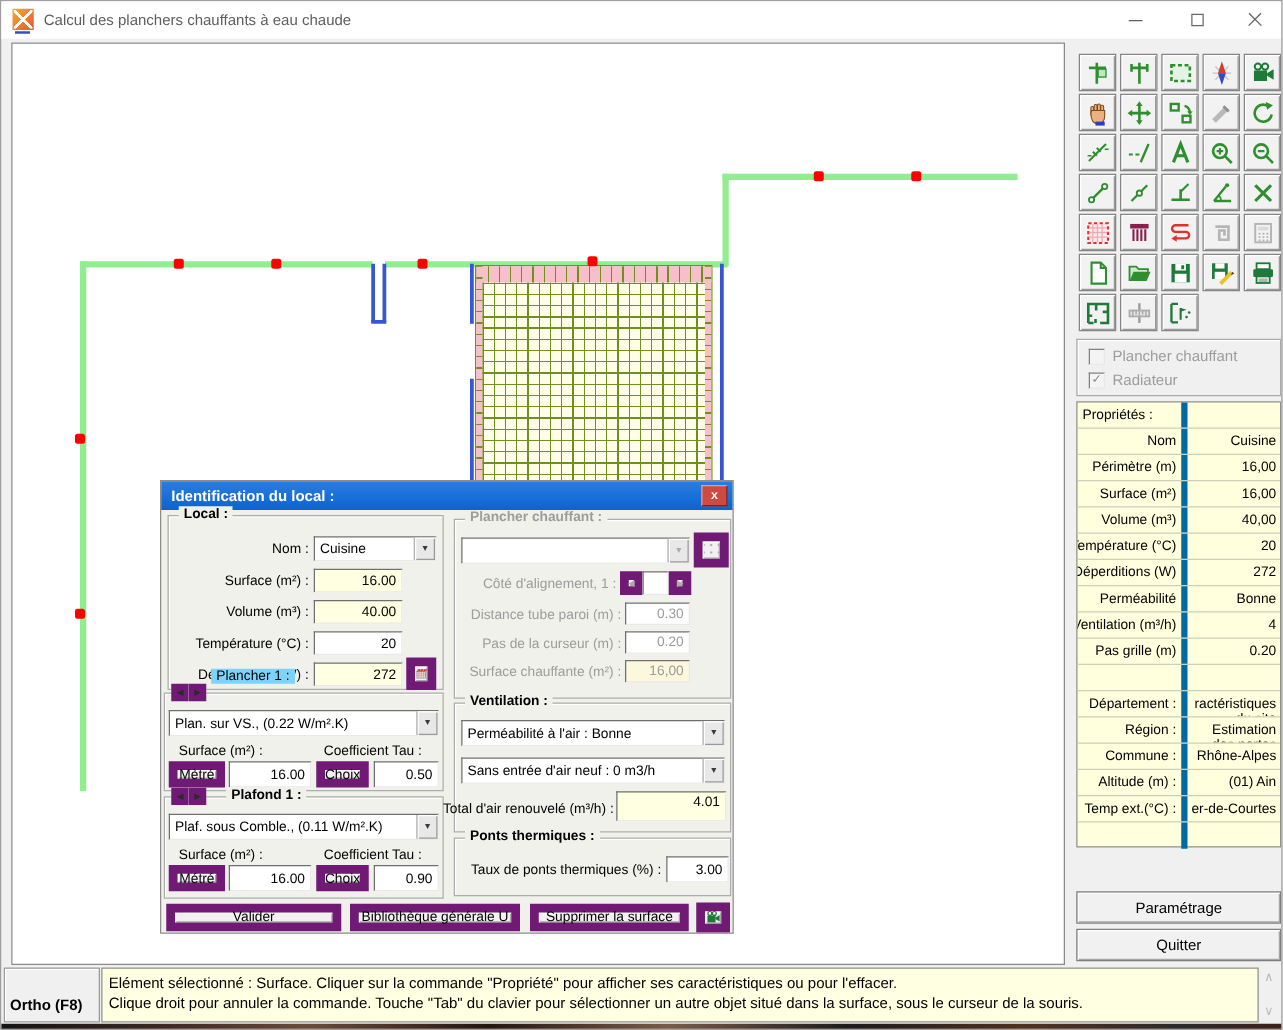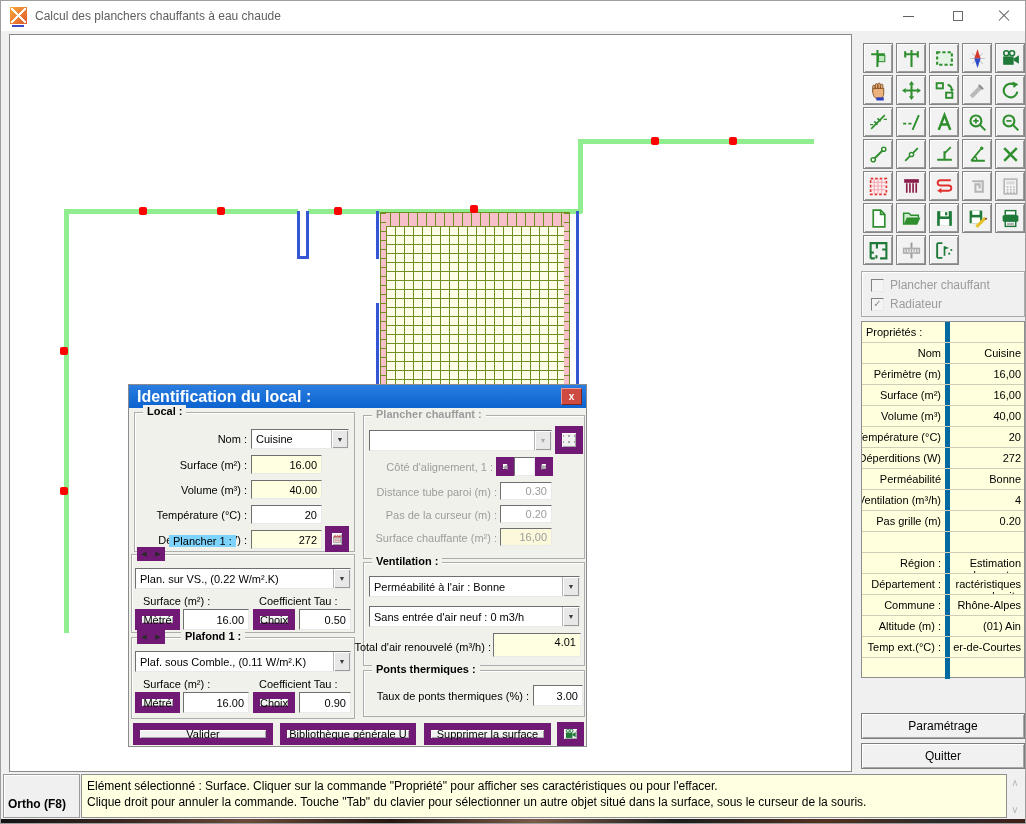--- a/index.html
+++ b/index.html
@@ -33,21 +33,21 @@
                        repeating-linear-gradient(to bottom,#6F8F1F 0 1px,transparent 1px 9px); }
   .hband-top { position:absolute; left:0; top:0; right:0; height:13px; background:#F6BFC9;
       background-image:repeating-linear-gradient(to right,#6F8F1F 0 1px,transparent 1px 9px); }
   .hband-l { position:absolute; left:0; top:0; bottom:0; width:5px; background:#F6BFC9;
       background-image:repeating-linear-gradient(to bottom,#6F8F1F 0 1px,transparent 1px 9px); }
   .hband-r { position:absolute; right:0; top:0; bottom:0; width:5px; background:#F6BFC9;
       background-image:repeating-linear-gradient(to bottom,#6F8F1F 0 1px,transparent 1px 9px); }
 
   
   .dialog { position:absolute; left:118px; top:349px; width:459px; height:363px; background:#F1F1EC; border:1px solid #8C8C8C; font-size:11px; color:#000; }
-  .dtitle { position:absolute; left:0; top:0; width:100%; height:23px; background:linear-gradient(#2A7DE1,#0C63CF); color:#fff; font-weight:bold; font-size:16px; display:flex; align-items:center; padding-left:8px; }
+  .dtitle { position:absolute; left:0; top:0; width:100%; height:23px; background:linear-gradient(#2A7DE1,#0C63CF); color:#fff; font-weight:bold; font-size:12px; display:flex; align-items:center; padding-left:8px; }
   .dclose { position:absolute; right:4px; top:3px; width:21px; height:17px; background:#CE4B41; border:1px solid; border-color:#E89B94 #7E241D #7E241D #E89B94; color:#fff; font-size:10px; font-weight:bold; display:flex; align-items:center; justify-content:center; line-height:1; }
   .group { position:absolute; border:1px solid #ADADAD; box-shadow:inset 1px 1px 0 #fff; }
   .glabel { position:absolute; top:-8px; left:8px; background:#F1F1EC; padding:0 4px; font-weight:bold; }
   .glabel.dis { color:#9C9C9C; }
   .lab { position:absolute; text-align:right; }
   .lab.dis { color:#9C9C9C; }
   .field { position:absolute; background:#fff; border:1px solid; border-color:#6F6F6F #E9E9E9 #E9E9E9 #6F6F6F; display:flex; align-items:center; justify-content:flex-end; padding-right:4px; font-size:11px; }
   .field.yel { background:#FFFFE1; }
   .field.payel { background:#FBF8DC; }
   .field.dis { color:#9C9C9C; }
@@ -558,31 +558,31 @@
           <div>0.20</div>
         </div>
       </div>
     <div class="prow">
         <div class="pl"></div>
         <div class="pv">
           <div></div>
         </div>
       </div>
     <div class="prow">
+        <div class="pl">Département :</div>
+        <div class="pv">
+          <div>ractéristiques</div>
+          <div class="v2">du site</div>
+        </div>
+      </div>
+    <div class="prow">
         <div class="pl">Région :</div>
         <div class="pv">
           <div>Estimation</div>
           <div class="v2">des pertes</div>
-        </div>
-      </div>
-    <div class="prow">
-        <div class="pl">Département :</div>
-        <div class="pv">
-          <div>ractéristiques</div>
-          <div class="v2">du site</div>
         </div>
       </div>
     <div class="prow">
         <div class="pl">Commune :</div>
         <div class="pv">
           <div>Rhône-Alpes</div>
         </div>
       </div>
     <div class="prow">
         <div class="pl">Altitude (m) :</div>

